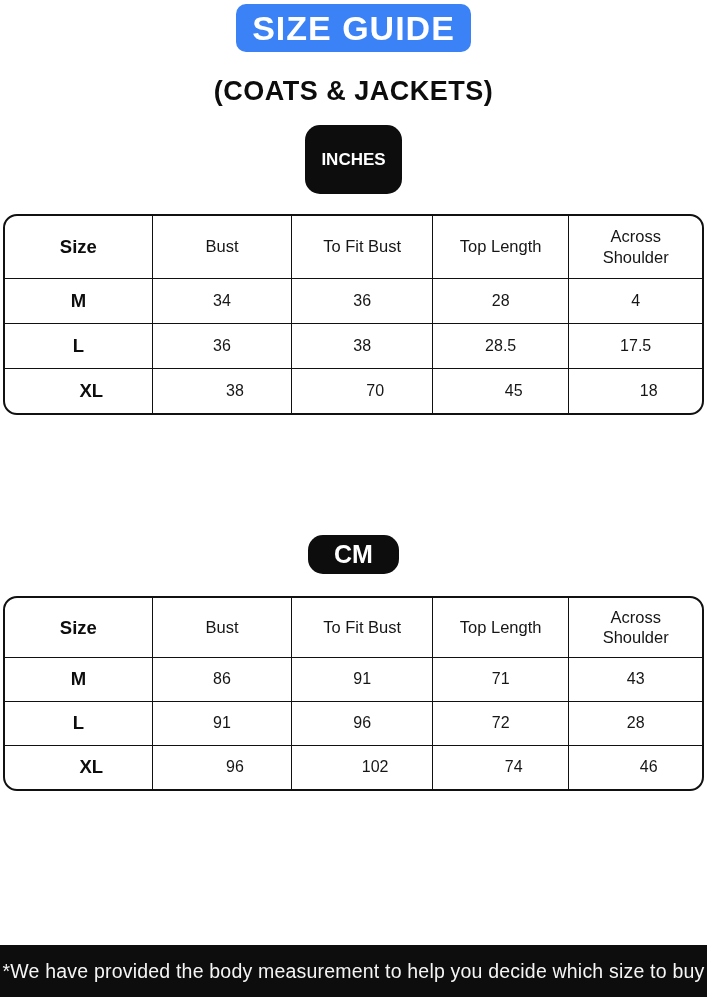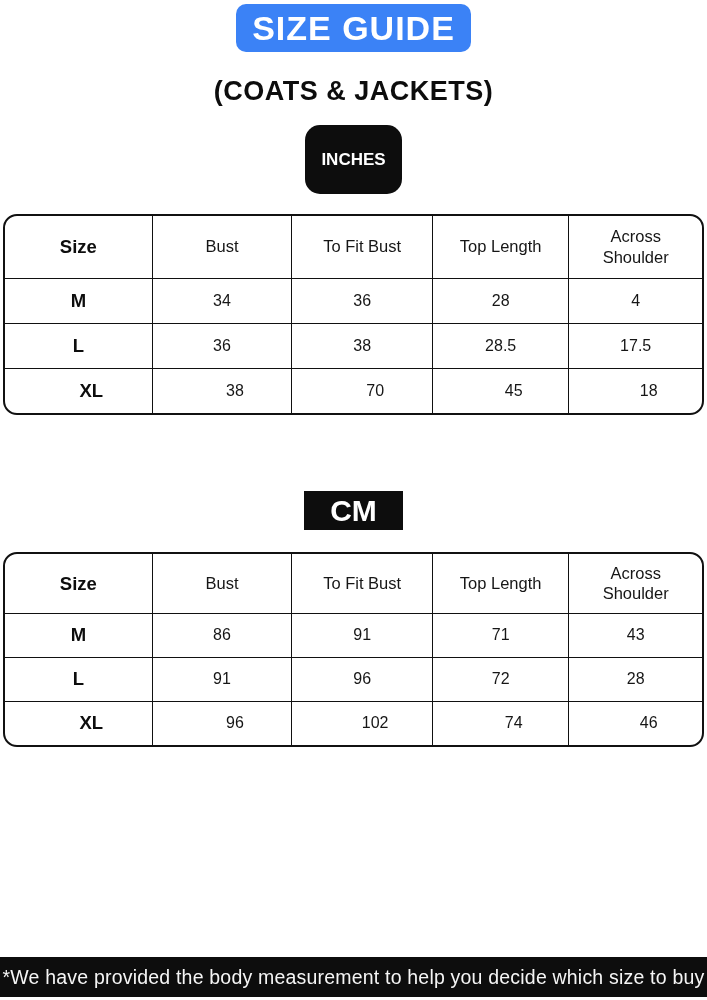--- a/index.html
+++ b/index.html
@@ -43,25 +43,25 @@
     background: #0d0d0d;
     color: #ffffff;
     font-weight: bold;
     font-size: 17px;
     line-height: 25px;
     padding: 22px 16px;
     border-radius: 15px;
     text-align: center;
   }
   .unit-badge.cm {
-    margin-top: 76px;
-    font-size: 30px;
+    margin-top: 120px;
+    font-size: 25px;
     line-height: 27px;
     padding: 6px 26px;
-    border-radius: 0;
+    border-radius: 15px;
   }
 
   
   .tbl-wrap {
     width: 701px;
     margin: 20px auto 0;
     border: 2px solid #111111;
     border-radius: 14px;
     overflow: hidden;
     background: #ffffff;
@@ -93,21 +93,21 @@
   tbody td.size-cell { font-weight: bold; font-size: 18.5px; color: #0d0d0d; }
   .cm-table thead th { height: 59px; }
   .cm-table tbody td { height: 44px; }
 
   
   .footer-bar {
     position: absolute;
     left: 0;
     right: 0;
     bottom: 3px;
-    height: 40px;
+    height: 52px;
     background: #0d0d0d;
     color: #f5f5f5;
     display: flex;
     align-items: center;
     justify-content: center;
     font-size: 19.5px;
     letter-spacing: 0.2px;
     white-space: nowrap;
   }
 </style>

